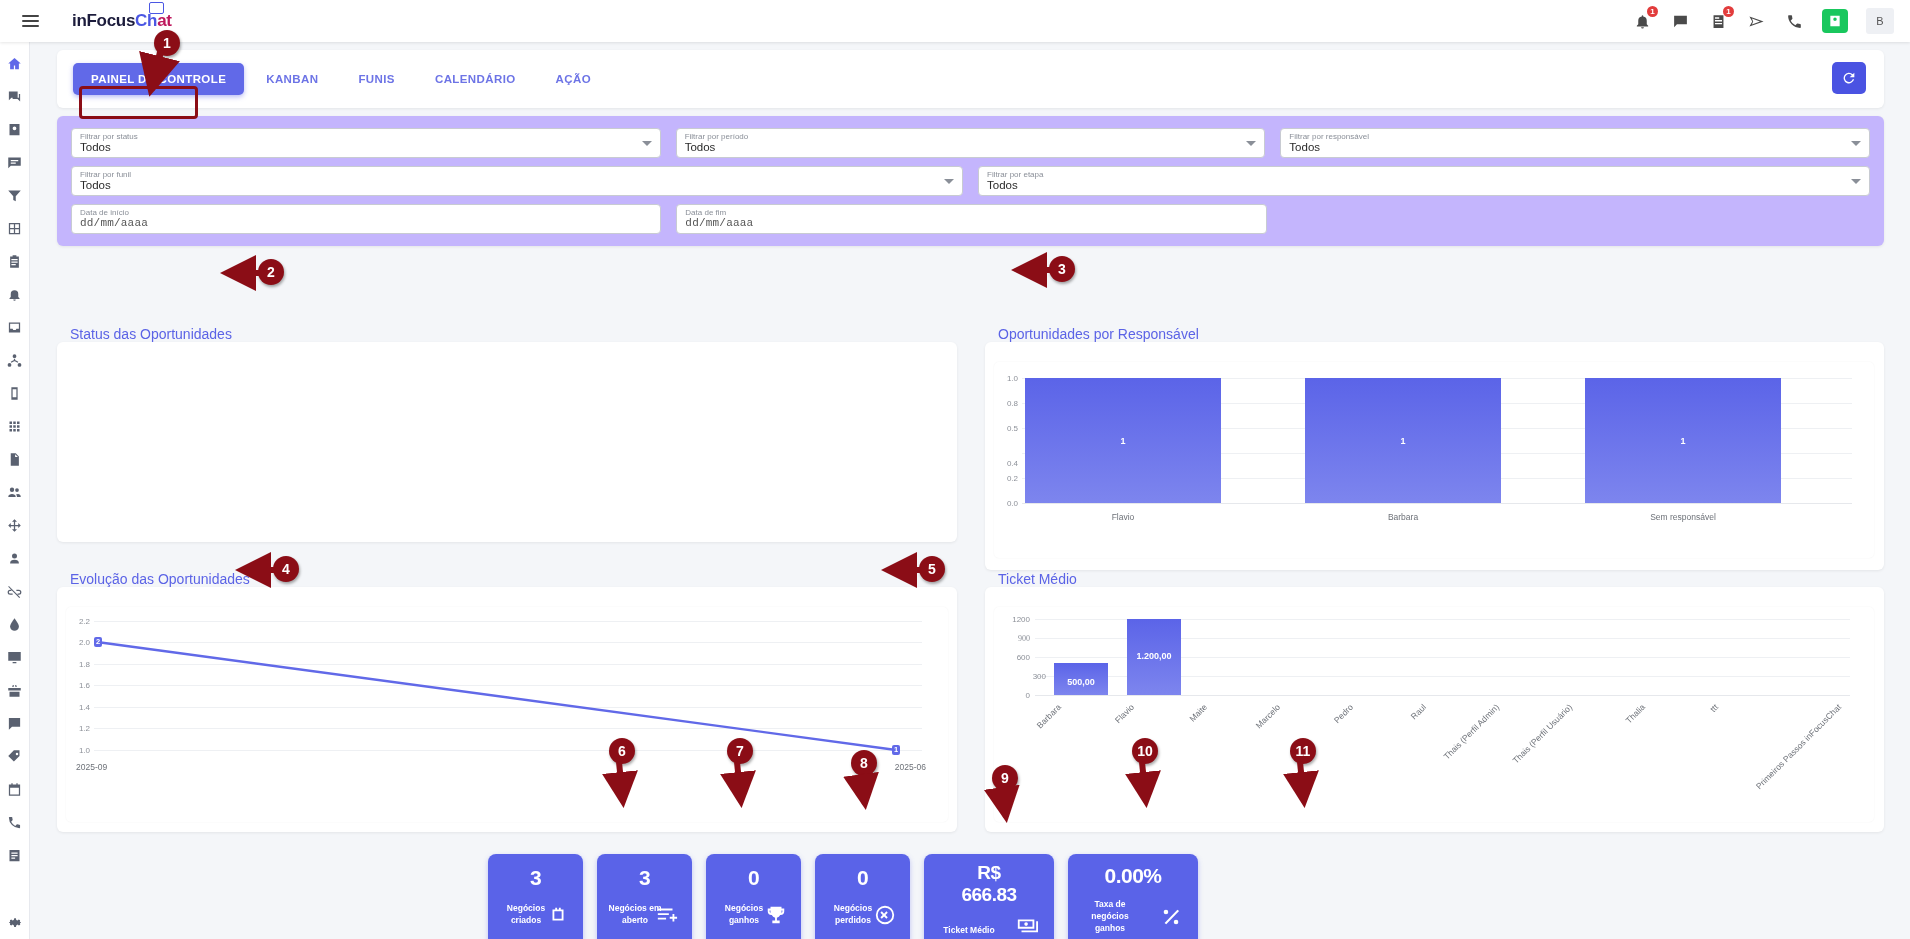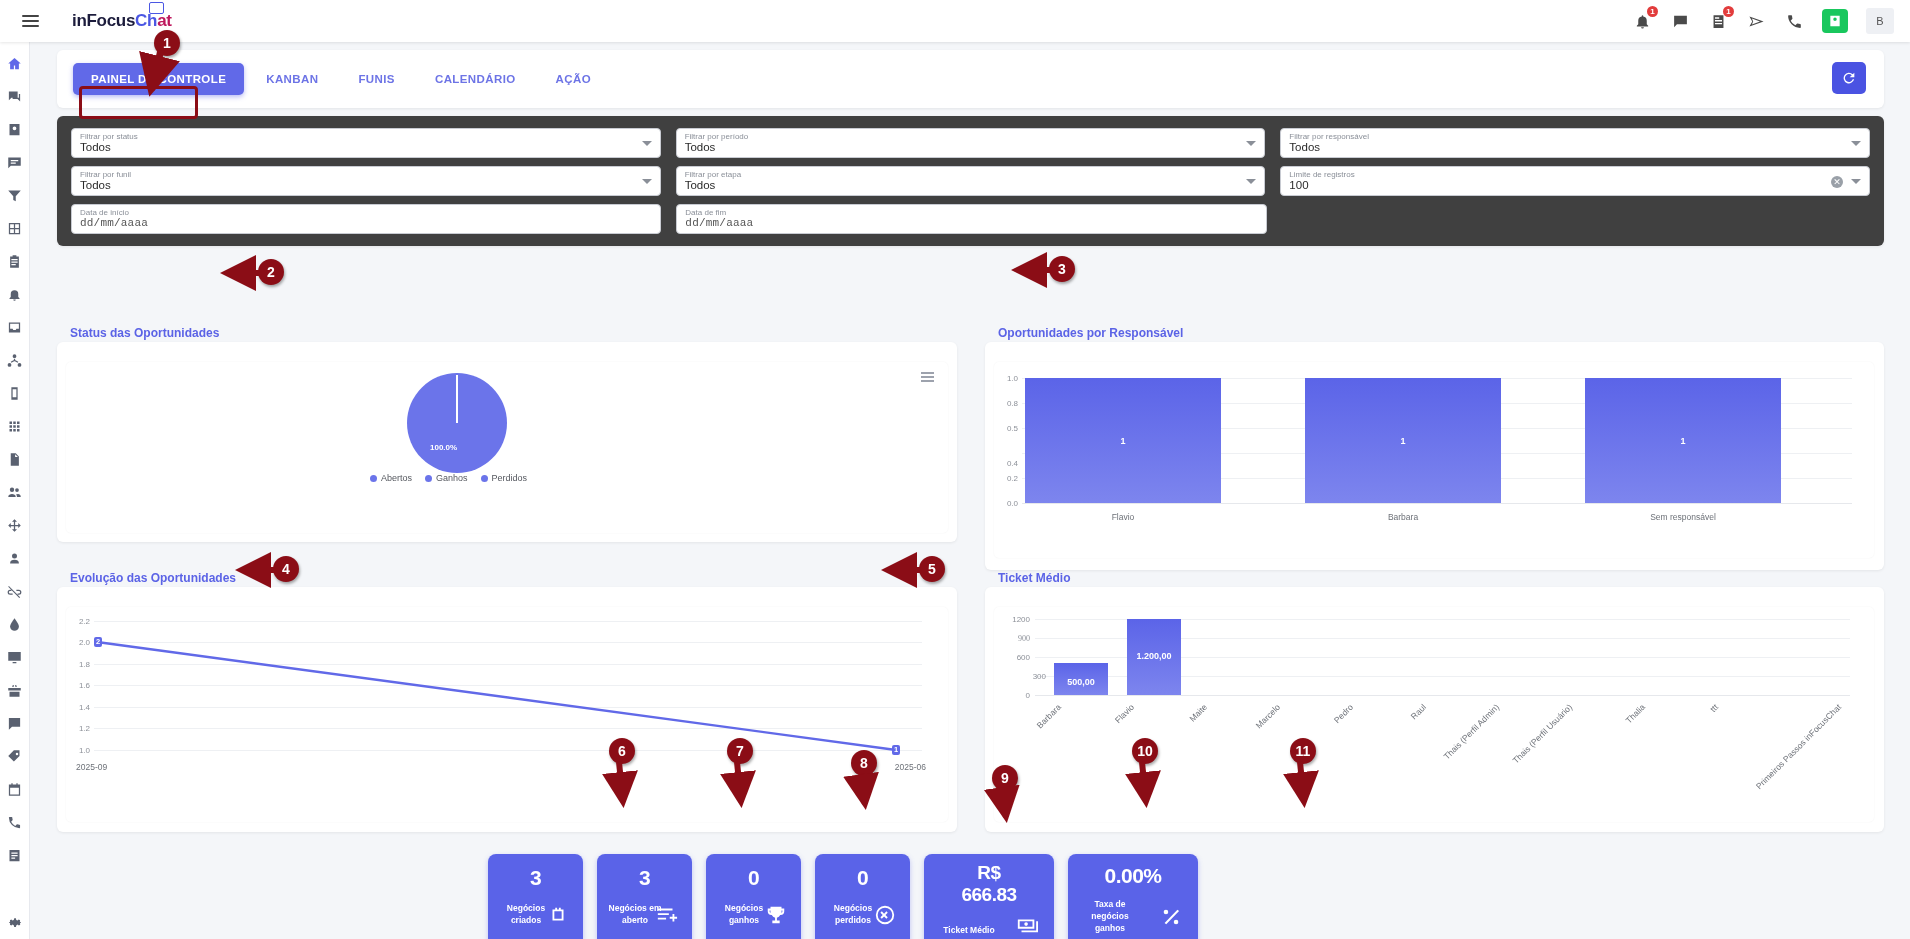--- a/index.html
+++ b/index.html
@@ -64,42 +64,42 @@
   .tab.active { background: #6169e8; color: #fff; box-shadow: 0 2px 5px rgba(97,105,232,.45); }
   .refresh-btn {
     position: absolute; right: 18px; top: 12px; width: 34px; height: 32px;
     background: #4a53e2; border-radius: 5px; display: flex; align-items: center; justify-content: center; cursor: pointer;
   }
   .refresh-btn svg { width: 16px; height: 16px; fill: #fff; }
 
   
   .filters {
     position: absolute; top: 74px; left: 27px; width: 1827px; height: 130px;
-    background: #404040; border-radius: 6px; box-shadow: 0 1px 3px rgba(0,0,0,.07);
+    background: #c4b5fd; border-radius: 6px; box-shadow: 0 1px 3px rgba(0,0,0,.07);
     padding: 12px 14px;
   }
   .frow { display: flex; gap: 15px; margin-bottom: 8px; }
   .field {
     position: relative; border: 1px solid #c8cbd2; border-radius: 4px;
     height: 30px; background: #fff; flex: 1;
   }
   .field .flabel { position: absolute; top: 3px; left: 8px; font-size: 8px; color: #8a8f98; }
   .field .fvalue { position: absolute; top: 12px; left: 8px; font-size: 11.5px; color: #2b2b2b; }
   .field .caret {
     position: absolute; right: 8px; top: 12px; width: 0; height: 0;
     border-left: 5px solid transparent; border-right: 5px solid transparent; border-top: 5px solid #8a8f98;
   }
   .field .clear {
     position: absolute; right: 26px; top: 9px; width: 12px; height: 12px; border-radius: 50%;
     background: #9aa0a8; color: #fff; font-size: 9px; line-height: 12px; text-align: center; cursor: pointer;
   }
   .field.date .fvalue { color: #555; font-family: "Liberation Mono", monospace; letter-spacing: .2px; font-size: 11px; }
 
   
-  .panel-title { font-size: 12px; font-weight: bold; color: #5b63e6; }
+  .panel-title { font-size: 14px; font-weight: normal; color: #5b63e6; }
   .panel {
     position: absolute; background: #fff; border-radius: 6px; box-shadow: 0 1px 3px rgba(0,0,0,.07);
   }
   .inner-card { position: absolute; background: #fff; border-radius: 5px; box-shadow: 0 0 2px rgba(0,0,0,.06); }
 
   
   .pie { position: absolute; width: 100px; height: 100px; border-radius: 50%;
          background: #6b74ea; }
   .pie::after { content:""; position:absolute; left: 49.3px; top: 2px; width: 1.4px; height: 48px; background: #fff; }
   .pie-label { position: absolute; color: #fff; font-size: 8px; font-weight: bold; }
@@ -372,57 +372,37 @@
       <div class="field">
         <div class="flabel">Filtrar por funil</div>
         <div class="fvalue">Todos</div>
         <div class="caret"></div>
       </div>
       <div class="field">
         <div class="flabel">Filtrar por etapa</div>
         <div class="fvalue">Todos</div>
         <div class="caret"></div>
       </div>
-      <div class="field">
-        <div class="flabel">Limite de registros</div>
-        <div class="fvalue">100</div>
-        <div class="clear">✕</div>
-        <div class="caret"></div>
-      </div>
     </div>
 
     <div class="frow">
       <div class="field date">
         <div class="flabel">Data de início</div>
         <div class="fvalue">dd/mm/aaaa</div>
       </div>
       <div class="field date">
         <div class="flabel">Data de fim</div>
         <div class="fvalue">dd/mm/aaaa</div>
       </div>
       <div style="flex:1"></div>
     </div>
   </div>
 
   <div class="panel" style="left:27px; top:300px; width:900px; height:200px;">
     <div class="panel-title" style="position:absolute;left:13px;top:-16px;">Status das Oportunidades</div>
-    <div class="inner-card" style="left:9px; top:20px; width:882px; height:171px;">
-      <div class="hamburger-chart" style="right:14px; top:10px;">
-          <i></i>
-          <i></i>
-          <i></i>
-        </div>
-      <div class="pie" style="left:341px; top:11px;"></div>
-      <div class="pie-label" style="left:364px; top:81px;">100.0%</div>
-      <div class="legend" style="left:304px; top:111px;">
-        <div><span class="dot"></span><span>Abertos</span></div>
-        <div><span class="dot"></span><span>Ganhos</span></div>
-        <div><span class="dot"></span><span>Perdidos</span></div>
-      </div>
-    </div>
   </div>
 
   <div class="panel" style="left:955px; top:300px; width:899px; height:228px;">
     <div class="panel-title" style="position:absolute;left:13px;top:-16px;">Oportunidades por Responsável</div>
     <div class="inner-card" style="left:9px; top:20px; width:880px; height:196px;">
 
       <div class="gridline" style="left:28px; top:16px;  width:830px;"></div>
       <div class="gridline" style="left:28px; top:41px;  width:830px;"></div>
       <div class="gridline" style="left:28px; top:66px;  width:830px;"></div>
       <div class="gridline" style="left:28px; top:91px;  width:830px;"></div>

